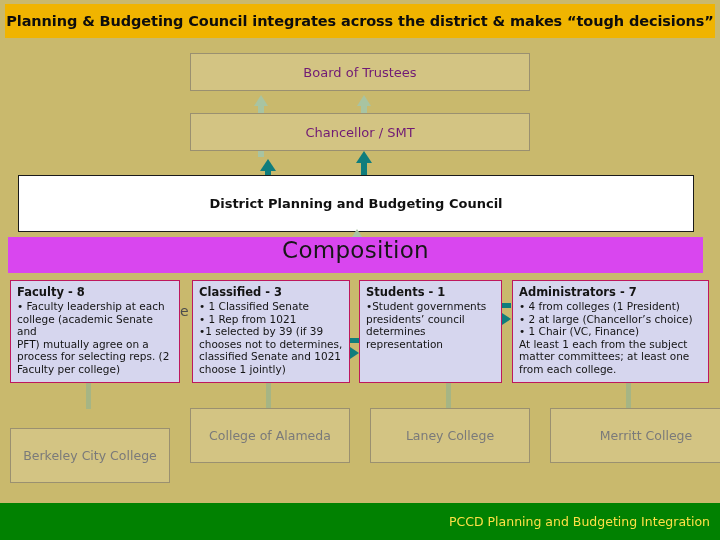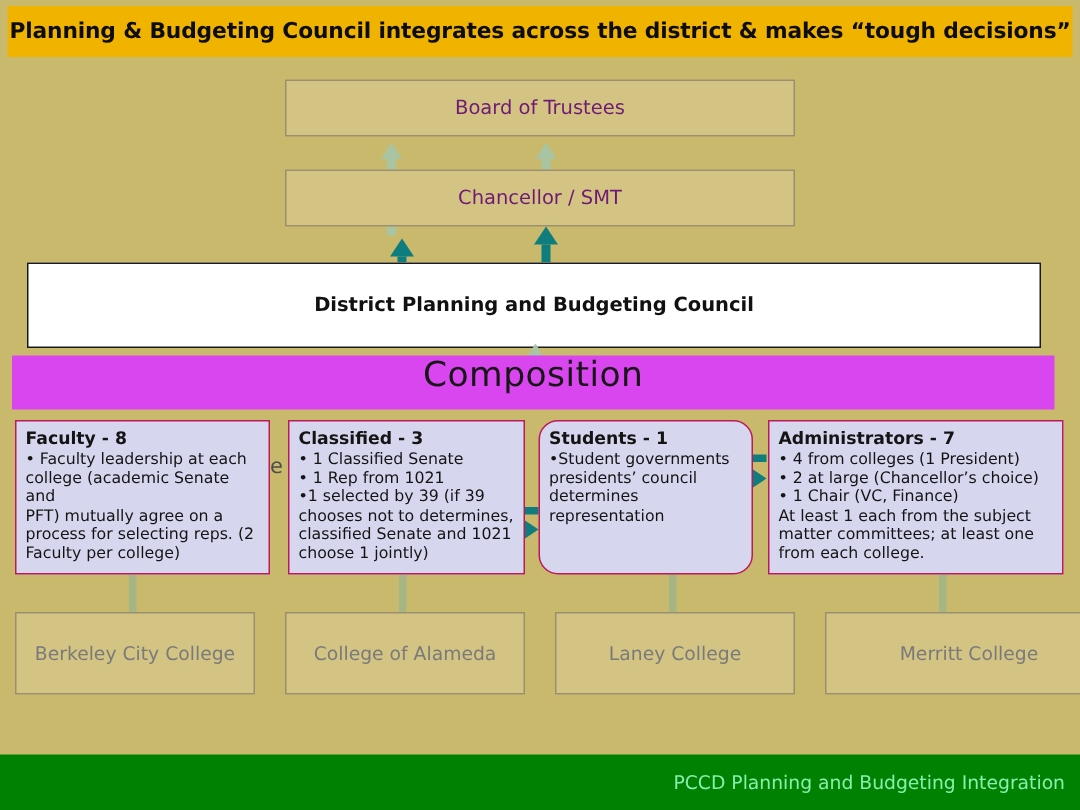--- a/index.html
+++ b/index.html
@@ -178,21 +178,21 @@
     font-size: 11.5px;
     line-height: 14px;
     margin-bottom: 1px;
   }
   .comp-card .card-line {
     font-size: 10.5px;
     line-height: 12.6px;
   }
   #card-faculty    { left: 10px;  width: 170px; }
   #card-classified { left: 192px; width: 158px; }
-  #card-students   { left: 359px; width: 143px; border-radius: 13px; }
+  #card-students   { left: 359px; width: 143px; }
   #card-admin      { left: 512px; width: 197px; }
 
   
   .mini-arrow {
     position: absolute;
     width: 0;
     height: 0;
     border-top: 6px solid transparent;
     border-bottom: 6px solid transparent;
     border-left: 9px solid #0f7d7d;
@@ -222,41 +222,41 @@
     background: #d3c483;
     border: 1px solid #9a9070;
     box-sizing: border-box;
     display: flex;
     align-items: center;
     justify-content: center;
     color: #7a7a7a;
     font-size: 12.5px;
     font-family: "DejaVu Sans", sans-serif;
   }
-  #college-0 { left: 10px;  width: 160px; }
+  #college-0 { left: 10px;  width: 160px; margin-top: 20px; }
   #college-1 { left: 190px; width: 160px; }
   #college-2 { left: 370px; width: 160px; }
   #college-3 { left: 550px; width: 192px; }
 
   
   #footer-bar {
     position: absolute;
     left: 0;
     top: 503px;
     width: 720px;
     height: 37px;
     background: #018101;
     display: flex;
     align-items: center;
     justify-content: flex-end;
   }
   #footer-bar .footer-text {
     font-family: "DejaVu Sans", sans-serif;
     font-size: 12.5px;
-    color: #86efac;
+    color: #fde047;
     padding-right: 10px;
   }
 </style>
 </head>
 <body>
 
 <div id="slide">
 
   <div class="title-bar">
     <span class="title-text">Planning &amp; Budgeting Council integrates across the district &amp; makes “tough decisions”</span>

